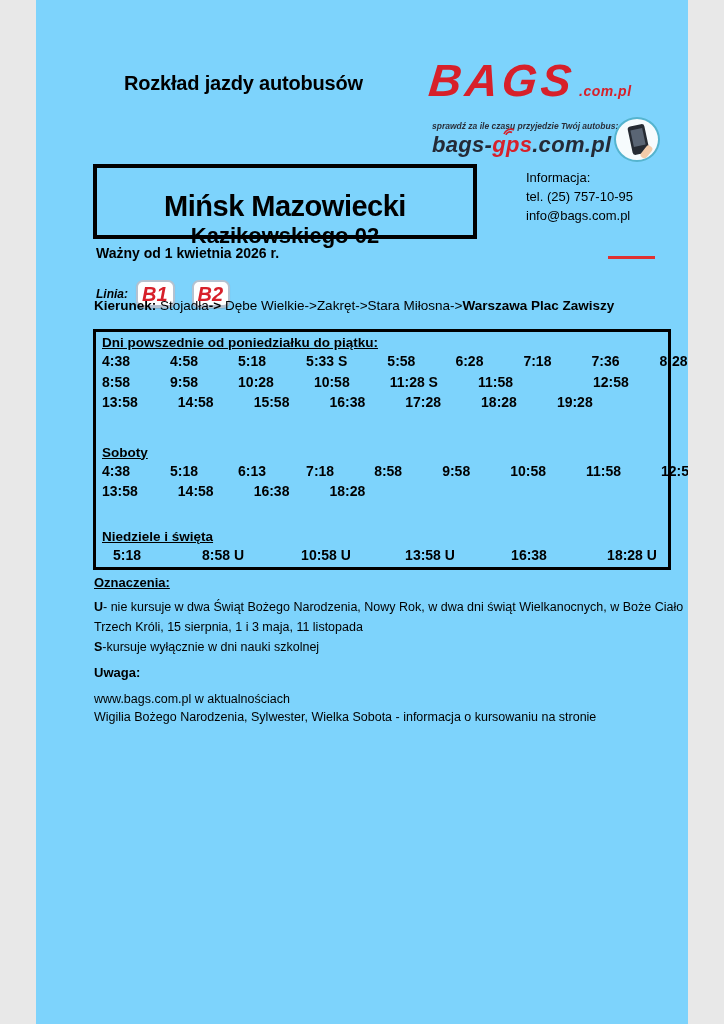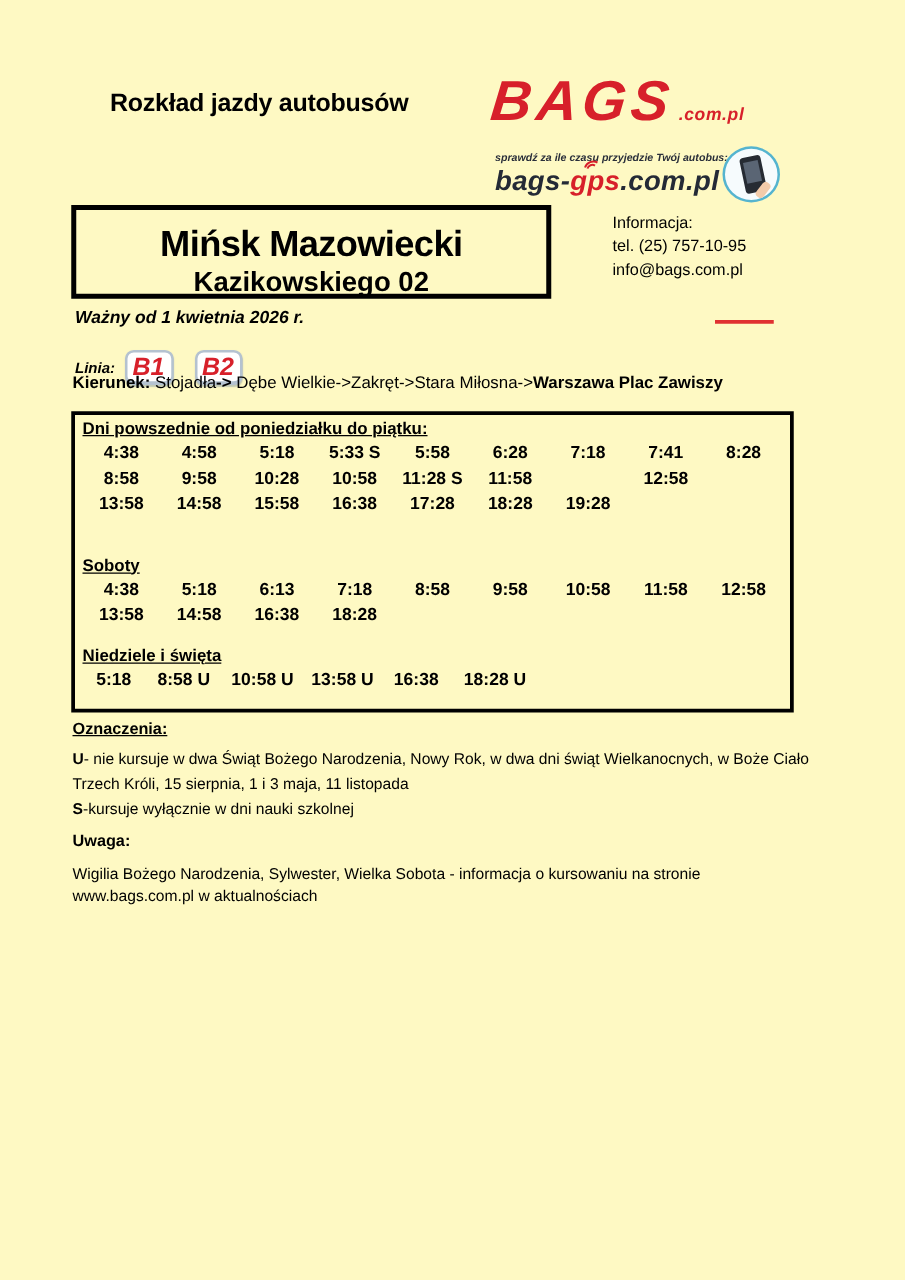--- a/index.html
+++ b/index.html
@@ -1,18 +1,18 @@
 <!DOCTYPE html>
 <html><head>
 <meta charset="utf-8">
 <style>
   * { margin:0; padding:0; box-sizing:border-box; }
   html,body { background:#e8e8e8; }
   .page {
-    position:relative; width:724px; height:1024px; background:#fef9c3;
+    position:relative; width:652px; height:1024px; background:#7dd3fc;
     font-family:"Liberation Sans", sans-serif; color:#000; overflow:hidden;
     margin:0 auto;
   }
   .doc-title { position:absolute; left:88px; top:72px; font-size:20px; font-weight:bold; letter-spacing:-0.2px; }
 
   
   .bags-logo { position:absolute; left:393px; top:60px; display:flex; align-items:flex-end; }
   .bags-word { font-size:45px; line-height:42px; font-weight:bold; font-style:italic; letter-spacing:4px; color:#d7202a; display:inline-block; transform:skewX(-6deg); }
   .bags-suffix { font-size:14px; font-weight:bold; font-style:italic; color:#d7202a; margin-left:4px; margin-bottom:3px; letter-spacing:0.5px; }
 
@@ -21,48 +21,48 @@
   .gps-tagline { font-size:8.5px; font-weight:bold; font-style:italic; color:#2a2f3a; white-space:nowrap; }
   .gps-logo { font-size:22px; line-height:24px; font-weight:bold; font-style:italic; color:#242a36; white-space:nowrap; letter-spacing:0.3px; margin-top:2px; }
   .gps-red { color:#d7202a; position:relative; }
   .wifi-icon { position:absolute; top:-7px; left:8px; }
   .phone-icon { position:absolute; left:578px; top:117px; width:46px; height:45px; border:2px solid #55b4cf; border-radius:50%; background:#f6fbfd; overflow:hidden; }
   .phone-body { position:absolute; left:14px; top:6px; width:17px; height:29px; background:#262b33; border-radius:3px; transform:rotate(-12deg); }
   .phone-screen { position:absolute; left:16px; top:10px; width:12px; height:17px; background:#5a6574; transform:rotate(-12deg); }
   .finger { position:absolute; left:27px; top:26px; width:7px; height:14px; background:#f2cbaa; border-radius:3px; transform:rotate(38deg); }
 
   
-  .stop-box { position:absolute; left:57px; top:164px; width:384px; height:75px; border:4px solid #000; text-align:center; padding-top:12px; }
+  .stop-box { position:absolute; left:57px; top:164px; width:384px; height:75px; border:4px solid #000; text-align:center; padding-top:22px; }
   .stop-city { font-size:29px; font-weight:bold; line-height:32px; letter-spacing:-0.5px; }
   .stop-name { font-size:22px; font-weight:bold; line-height:27px; }
 
   .contact { position:absolute; left:490px; top:168px; font-size:13px; line-height:19px; }
 
-  .validity { position:absolute; left:60px; top:245px; font-size:14px; font-weight:bold; font-style:italic; }
+  .validity { position:absolute; left:60px; top:245px; font-size:14px; font-weight:bold; }
   .red-dash { position:absolute; left:572px; top:256px; width:47px; height:3px; background:#e03131; }
 
   
   .linia-row { position:absolute; left:60px; top:280px; display:flex; align-items:center; }
   .linia-label { font-size:12px; font-weight:bold; font-style:italic; margin-right:8px; }
   .badge {
     display:inline-block; font-size:20px; line-height:22px; font-weight:bold; font-style:italic;
     color:#d7202a; background:#fff; border:2px solid #b4c2d0; border-bottom-width:3px;
     border-radius:7px; padding:1px 5px 0 4px; margin-right:17px; box-shadow:0 1px 1px rgba(120,140,160,0.45);
   }
 
   .kierunek { position:absolute; left:58px; top:298px; font-size:13.5px; white-space:nowrap; }
   .kierunek .b { font-weight:bold; }
 
   
   .ttable { position:absolute; left:57px; top:329px; width:578px; height:241px; border:3px solid #000; padding:2px 6px; }
   .sec-heading { font-size:13.5px; font-weight:bold; text-decoration:underline; line-height:17px; }
-  .trow { display:grid; grid-template-columns:repeat(9, 1fr); width:100%; height:20.5px; align-items:center; }
+  .trow { display:grid; grid-template-columns:repeat(9, 1fr); width:100%; height:20.5px; align-items:center;gap:40px; }
   .tcell { text-align:center; font-size:14px; font-weight:bold; white-space:nowrap; }
   .section.sec1 { margin-top:31px; }
-  .section.sec2 { margin-top:14px; }
+  .section.sec2 { margin-top:26px; }
   .section.sec2 .trow { grid-template-columns:50px 62px 64px 64px 54px 72px; }
 
   
   .legend { position:absolute; left:58px; top:575px; width:600px; font-size:12.5px; }
   .legend-heading { font-size:13px; font-weight:bold; text-decoration:underline; margin-bottom:7px; }
   .legend-line { line-height:20px; white-space:nowrap; }
   .legend-line .pfx { font-weight:bold; }
   .note-heading { font-size:13px; font-weight:bold; margin-top:8px; }
   .note-lines { margin-top:10px; }
   .note-line { line-height:18px; white-space:nowrap; }
@@ -118,21 +118,21 @@
       <div class="section sec0">
         <div class="sec-heading">Dni powszednie od poniedziałku do piątku:</div>
         <div class="trow">
           <div class="tcell"><span>4:38</span></div>
           <div class="tcell"><span>4:58</span></div>
           <div class="tcell"><span>5:18</span></div>
           <div class="tcell"><span>5:33</span><span> S</span></div>
           <div class="tcell"><span>5:58</span></div>
           <div class="tcell"><span>6:28</span></div>
           <div class="tcell"><span>7:18</span></div>
-          <div class="tcell"><span>7:41</span></div>
+          <div class="tcell"><span>7:36</span></div>
           <div class="tcell"><span>8:28</span></div>
         </div>
         <div class="trow">
           <div class="tcell"><span>8:58</span></div>
           <div class="tcell"><span>9:58</span></div>
           <div class="tcell"><span>10:28</span></div>
           <div class="tcell"><span>10:58</span></div>
           <div class="tcell"><span>11:28</span><span> S</span></div>
           <div class="tcell"><span>11:58</span></div>
           <div class="tcell"></div>
@@ -183,18 +183,18 @@
 
   <div class="legend">
     <div class="legend-heading">Oznaczenia:</div>
     <div>
         <div class="legend-line"><span class="pfx">U</span><span>- nie kursuje w dwa Świąt Bożego Narodzenia, Nowy Rok, w dwa dni świąt Wielkanocnych, w Boże Ciało</span></div>
         <div class="legend-line"><span>Trzech Króli, 15 sierpnia, 1 i 3 maja, 11 listopada</span></div>
         <div class="legend-line"><span class="pfx">S</span><span>-kursuje wyłącznie w dni nauki szkolnej</span></div>
       </div>
     <div class="note-heading">Uwaga:</div>
     <div class="note-lines">
+        <div class="note-line">www.bags.com.pl w aktualnościach</div>
         <div class="note-line">Wigilia Bożego Narodzenia, Sylwester, Wielka Sobota - informacja o kursowaniu na stronie</div>
-        <div class="note-line">www.bags.com.pl w aktualnościach</div>
       </div>
   </div>
 
 </div>
 
 </body></html>

